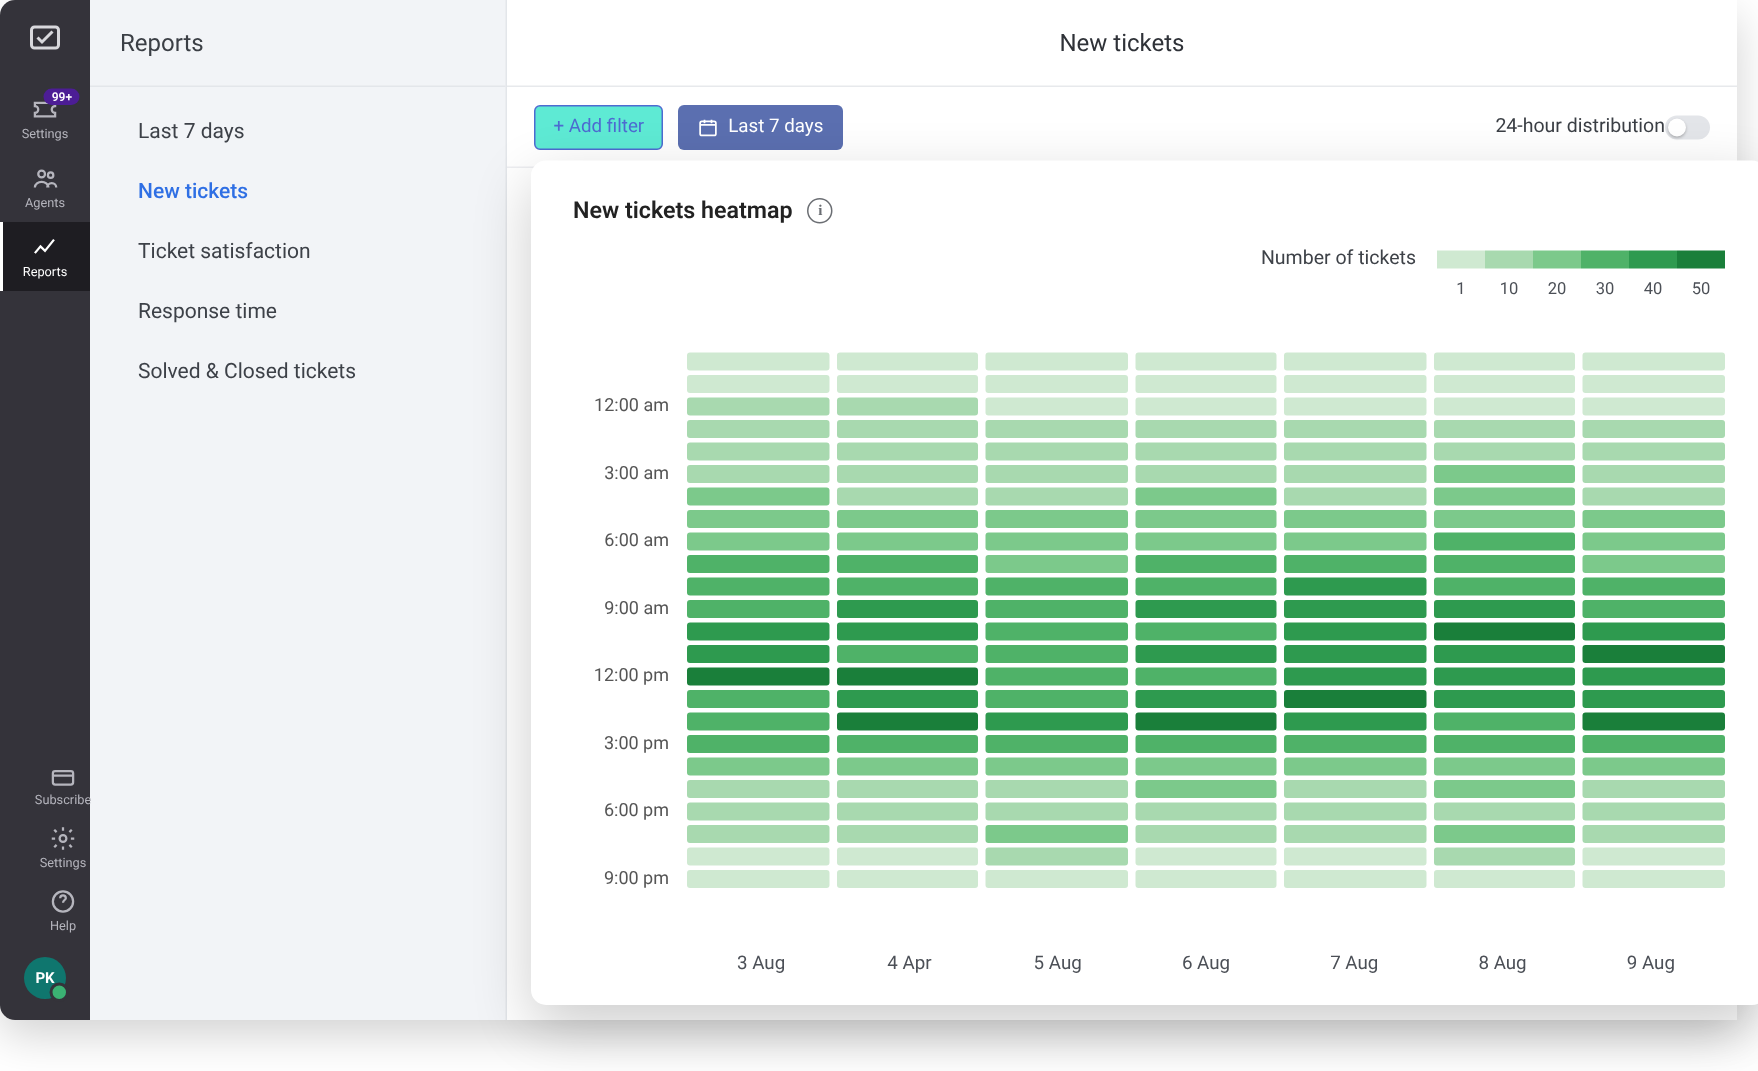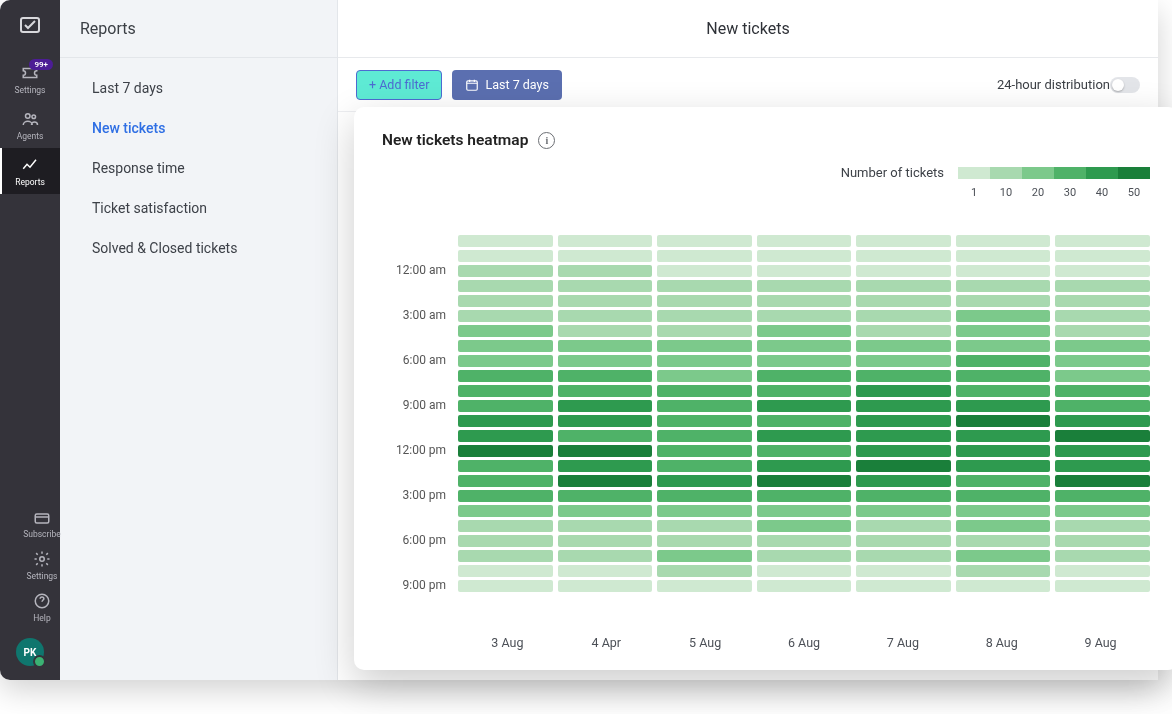--- a/index.html
+++ b/index.html
@@ -208,22 +208,22 @@
     </div>
 
     <div class="avatar">PK</div>
   </div>
 
   <div class="side2">
     <div class="side2-title">Reports</div>
     <div class="side2-list" id="side2-list">
         <div class="side2-item">Last 7 days</div>
         <div class="side2-item active">New tickets</div>
+        <div class="side2-item">Ticket satisfaction</div>
         <div class="side2-item">Response time</div>
-        <div class="side2-item">Ticket satisfaction</div>
         <div class="side2-item">Solved &amp; Closed tickets</div>
       </div>
   </div>
 
   <div class="main">
     <div class="main-header">New tickets</div>
 
     <div class="toolbar">
       <div class="btn btn-outline">+ Add filter</div>
       <div class="btn btn-primary">

